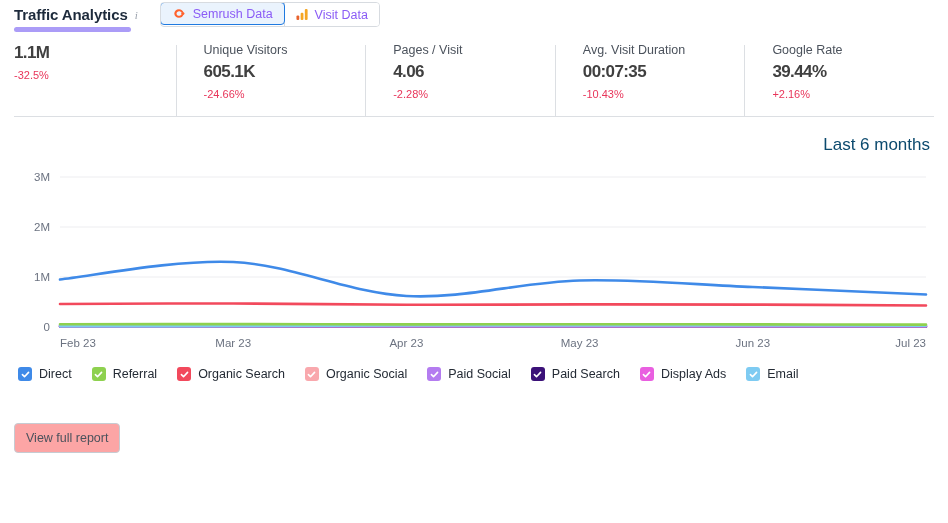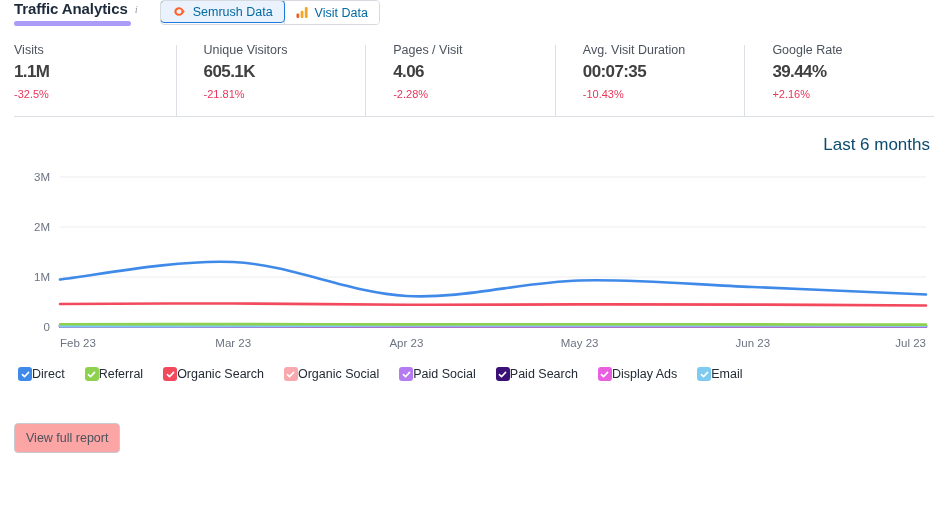--- a/index.html
+++ b/index.html
@@ -9,21 +9,21 @@
     font-family: "Liberation Sans", sans-serif;
     color: #242b35;
     overflow: hidden;
   }
 
   
   .header {
     position: relative;
     height: 29px;
     display: flex;
-    align-items: flex-start;
+    align-items: center;
     padding: 0 14px;
   }
   .title-wrap { position: relative; display: flex; align-items: center; }
   .page-title {
     font-size: 15px; font-weight: bold; color: #1d2a3b;
     letter-spacing: -0.1px; white-space: nowrap;
   }
   .title-underline {
     position: absolute; left: 0; bottom: -9px;
     width: 117px; height: 5px;
@@ -34,21 +34,21 @@
     font-style: italic; font-family: "Liberation Serif", serif;
   }
 
   .tabs {
     display: flex; margin-left: 22px;
     border: 1px solid #d7dbe0; border-radius: 4px;
     overflow: hidden; height: 25px; background: #fff;
   }
   .tab {
     display: flex; align-items: center; gap: 6px;
-    padding: 0 11px; font-size: 12.5px; color: #0369a1;
+    padding: 0 11px; font-size: 12.5px; color: #8b5cf6;
     background: #fff; cursor: pointer; height: 100%;
   }
   .tab.active {
     background: #eaf3fd;
     border: 1px solid #1f7ae0;
     border-radius: 4px;
     margin: -1px;
     position: relative; z-index: 2;
     font-weight: normal;
   }
@@ -106,21 +106,21 @@
   }
   .chart-area { position: relative; height: 196px; margin-top: 4px; }
   .chart-svg { display: block; width: 920px; height: 196px; }
 
   
   .legend {
     display: flex; align-items: center;
     gap: 0; margin: 12px 0 0 4px; flex-wrap: nowrap;
   }
   .legend-item {
-    display: flex; align-items: center; 
+    display: flex; align-items: center; gap: 7px;
     margin-right: 20px; cursor: pointer; white-space: nowrap;
   }
   .lbox {
     width: 14px; height: 14px; border-radius: 3px;
     display: flex; align-items: center; justify-content: center;
     flex: 0 0 auto;
   }
   .lbox svg { width: 9px; height: 9px; display: block; }
   .legend-label { font-size: 12.5px; color: #242b35; }
 
@@ -163,28 +163,27 @@
         </svg>
       </span>
       <span>Visit Data</span>
     </div>
   </div>
 
 </div>
 
 <div class="metrics">
   <div class="metric">
-    <div class="m-label">Visits</div>
     <div class="m-value">1.1M</div>
     <div class="m-delta neg">-32.5%</div>
   </div>
   <div class="metric">
     <div class="m-label">Unique Visitors</div>
     <div class="m-value">605.1K</div>
-    <div class="m-delta neg">-21.81%</div>
+    <div class="m-delta neg">-24.66%</div>
   </div>
   <div class="metric">
     <div class="m-label">Pages / Visit</div>
     <div class="m-value">4.06</div>
     <div class="m-delta neg">-2.28%</div>
   </div>
   <div class="metric">
     <div class="m-label">Avg. Visit Duration</div>
     <div class="m-value">00:07:35</div>
     <div class="m-delta neg">-10.43%</div>

